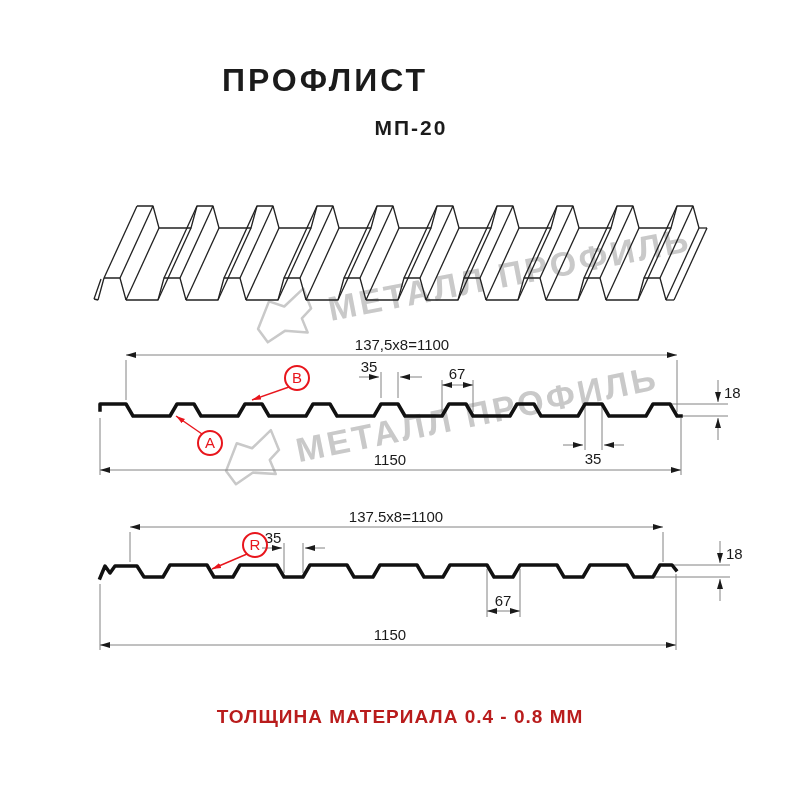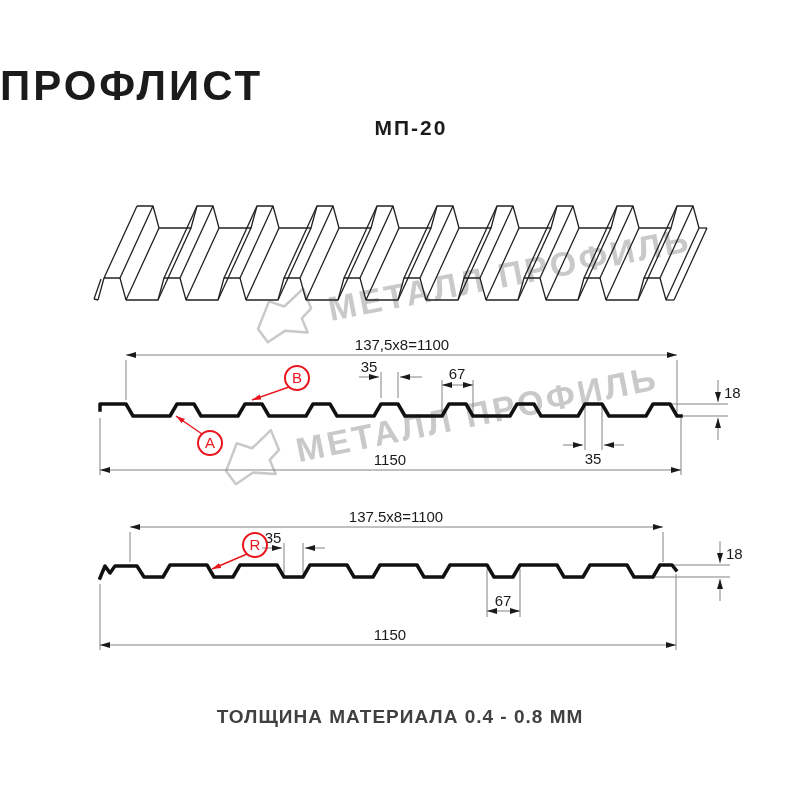--- a/index.html
+++ b/index.html
@@ -1,23 +1,23 @@
 <!DOCTYPE html>
 <html><head>
 <meta charset="utf-8">
 <style>
   html,body{margin:0;padding:0;background:#fff;}
   .page{position:relative;width:800px;height:800px;background:#ffffff;overflow:hidden;
         font-family:"Liberation Sans",sans-serif;}
-  .title{position:absolute;left:0;top:62px;width:650px;text-align:left;
-         font-size:42px;font-weight:700;letter-spacing:3px;color:#1b1b1b;}
+  .title{position:absolute;left:0;top:62px;width:650px;text-align:center;
+         font-size:32px;font-weight:700;letter-spacing:3px;color:#1b1b1b;}
   .subtitle{position:absolute;left:0;top:116px;width:800px;text-align:center;
             font-size:21px;font-weight:600;letter-spacing:2px;color:#1b1b1b;padding-left:11px;}
   .footer{position:absolute;left:0;top:706px;width:800px;text-align:center;
-          font-size:19px;font-weight:600;letter-spacing:1px;color:#404040;}
+          font-size:19px;font-weight:600;letter-spacing:1px;color:#b91c1c;}
   .wm{position:absolute;display:flex;align-items:center;gap:12px;z-index:1;
       color:#c9c9c9;white-space:nowrap;}
   .wm .wm-text{font-size:34px;font-weight:700;letter-spacing:3px;}
   .wm1{left:252px;top:296px;transform:rotate(-11deg);transform-origin:0 50%;}
   .wm2{left:220px;top:438px;transform:rotate(-11.5deg);transform-origin:0 50%;}
   svg.fig{position:absolute;z-index:2;overflow:visible;}
   .profline{fill:none;stroke:#111111;stroke-width:3.5;stroke-linejoin:round;stroke-linecap:square;}
   .sheet3d{fill:none;stroke:#222222;stroke-width:1.3;stroke-linejoin:round;}
   .dim{stroke:#828282;stroke-width:1;fill:none;}
   .dimtxt{font-family:"Liberation Sans",sans-serif;font-size:15px;fill:#1a1a1a;}

